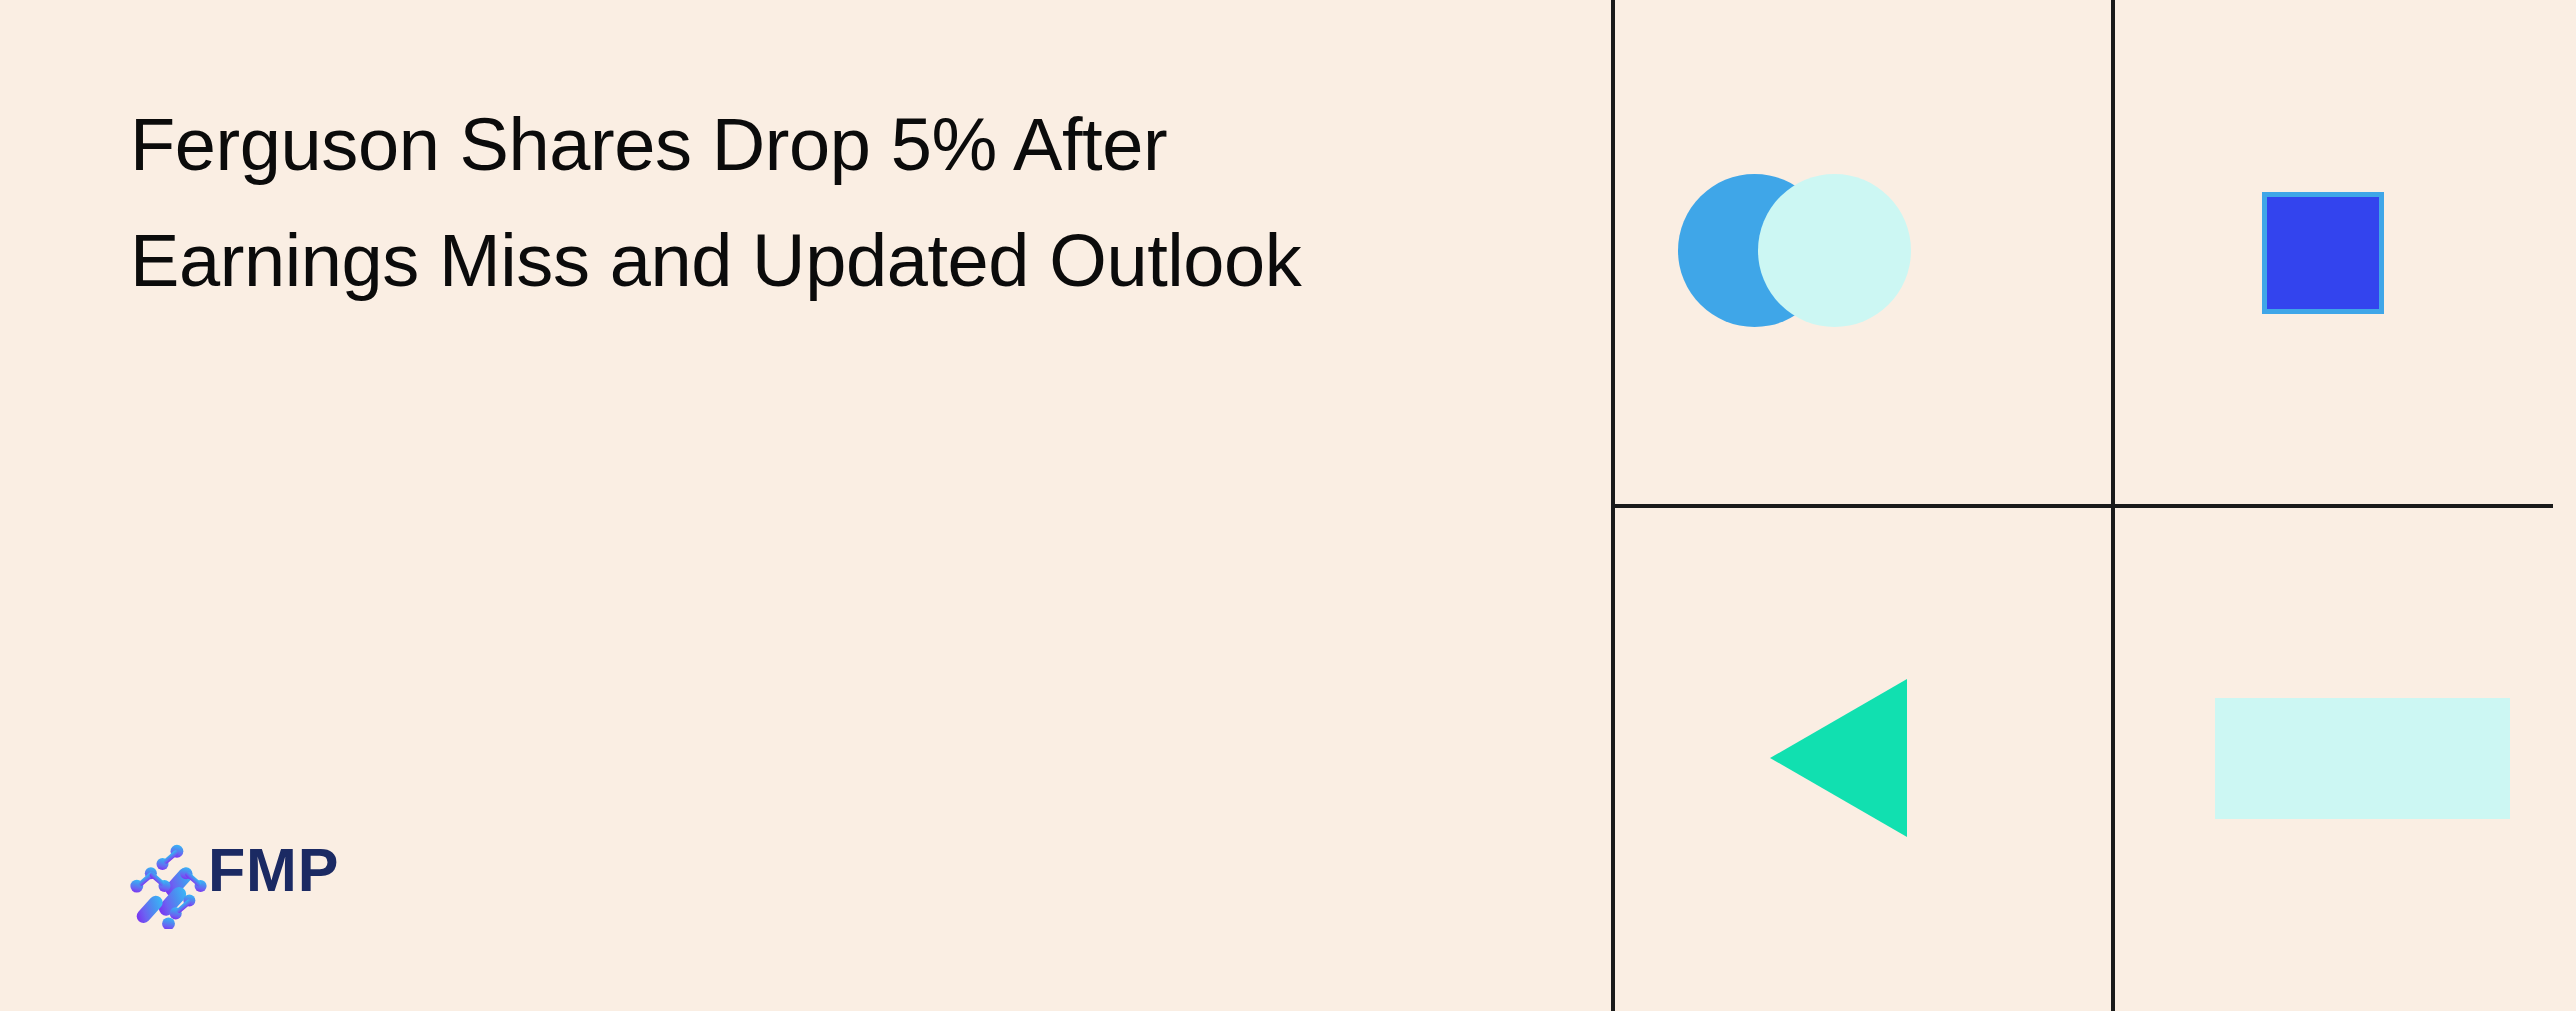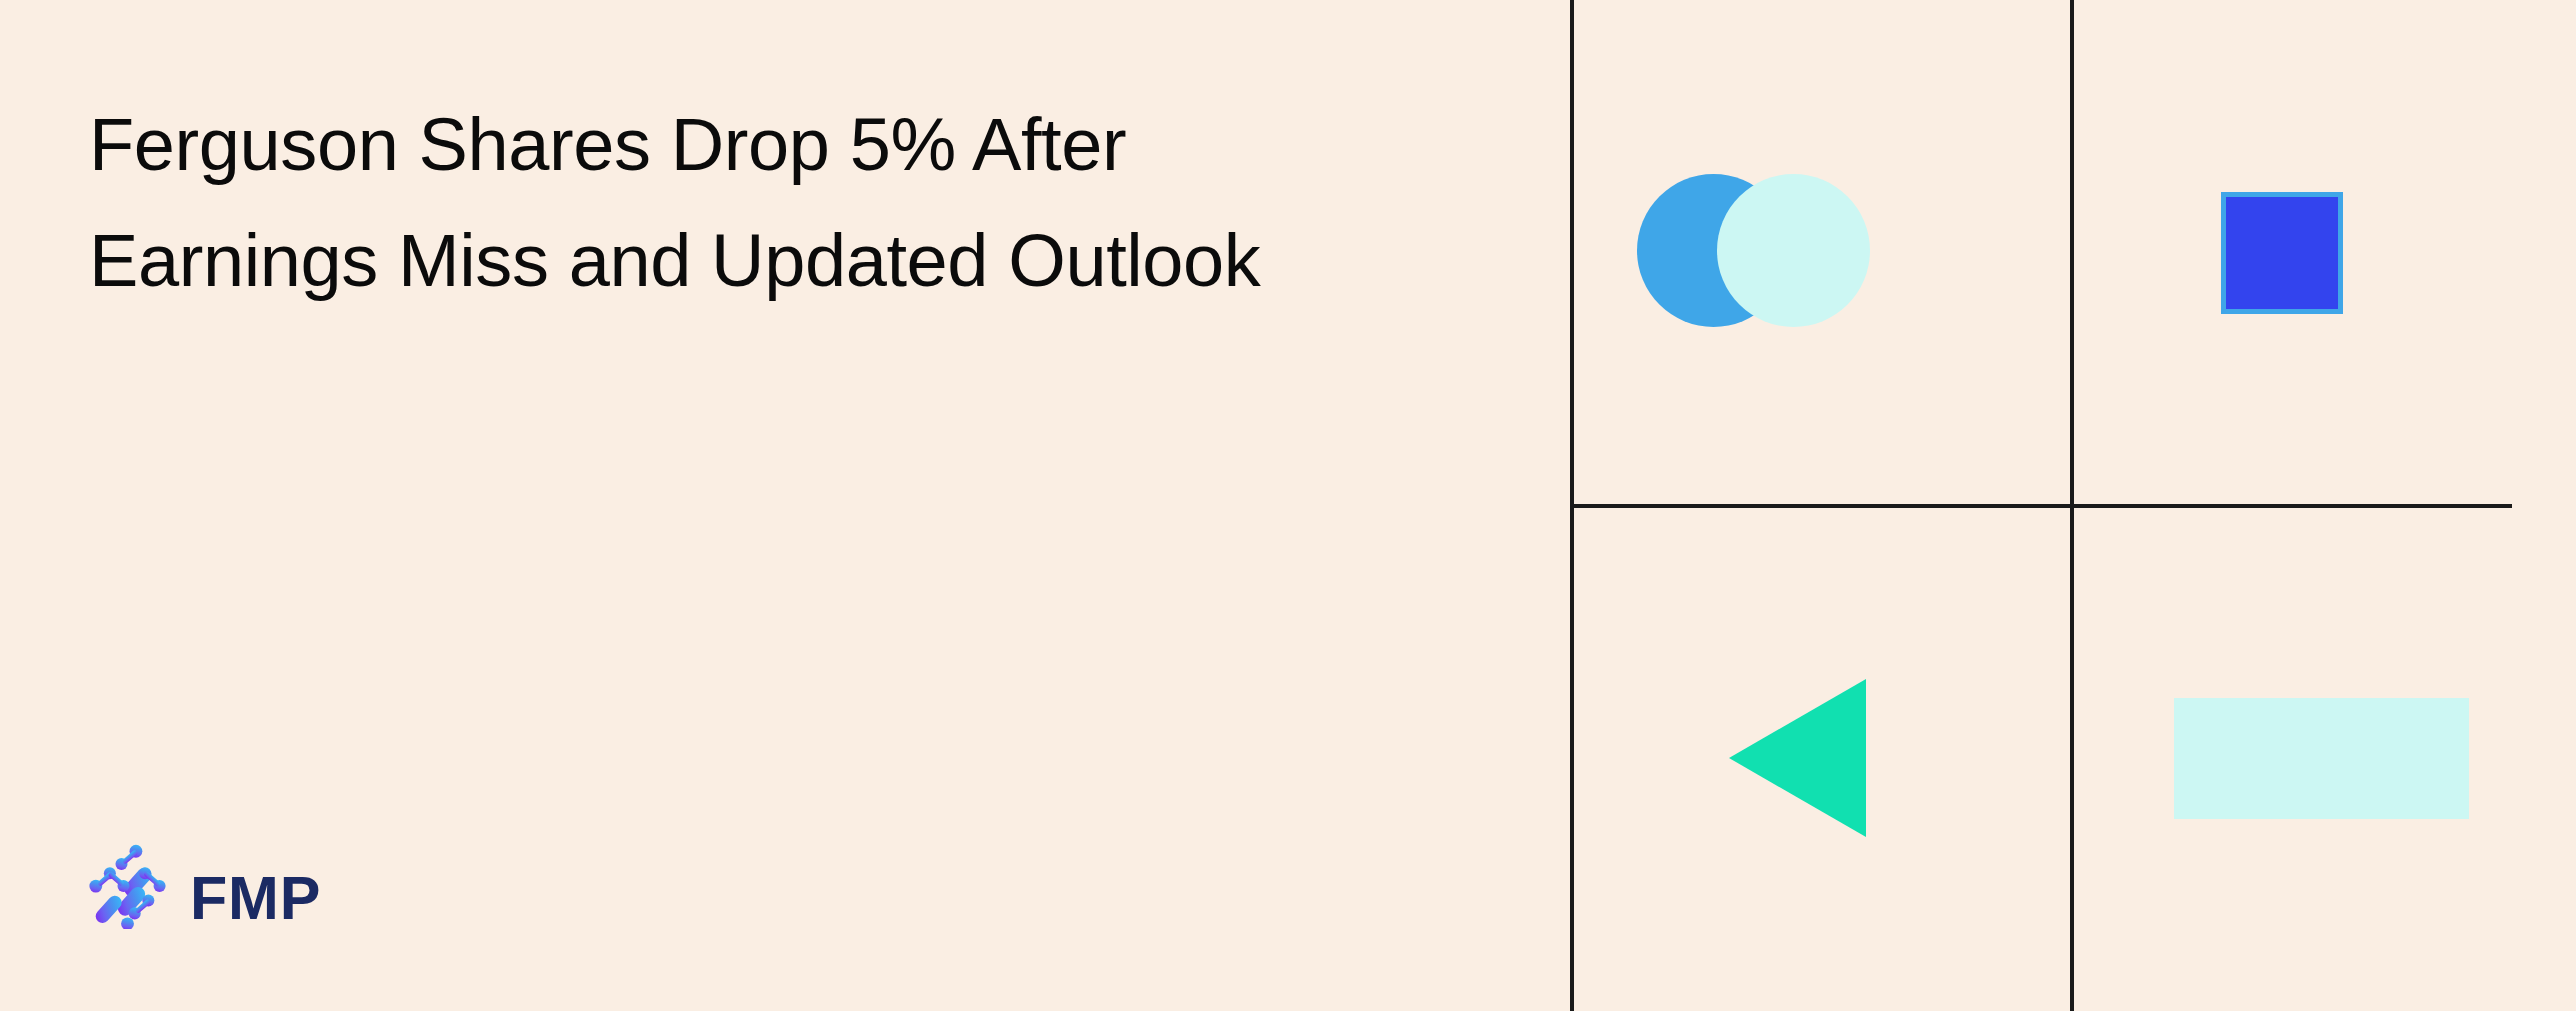--- a/index.html
+++ b/index.html
@@ -7,20 +7,21 @@
     padding: 0;
     background: #FAEEE3;
   }
   #stage {
     position: relative;
     width: 2512px;
     height: 1011px;
     background: #FAEEE3;
     overflow: hidden;
     font-family: "Liberation Sans", sans-serif;
+    margin-left: 41px;
   }
 
   
   #left-panel {
     position: absolute;
     left: 0; top: 0;
     width: 1570px;
     height: 1011px;
   }
 
@@ -37,22 +38,22 @@
     color: #0B0B0B;
     white-space: pre-line;
   }
 
   
   #brand {
     position: absolute;
     left: 89px;
     top: 840px;
     display: flex;
-    align-items: flex-end;
-    gap: 24px;
+    align-items: flex-start;
+    gap: 1px;
   }
   #brand-mark {
     width: 77px;
     height: 89px;
     display: block;
   }
   #brand-wordmark {
     font-family: "Liberation Sans", sans-serif;
     font-size: 61px;
     font-weight: 700;

